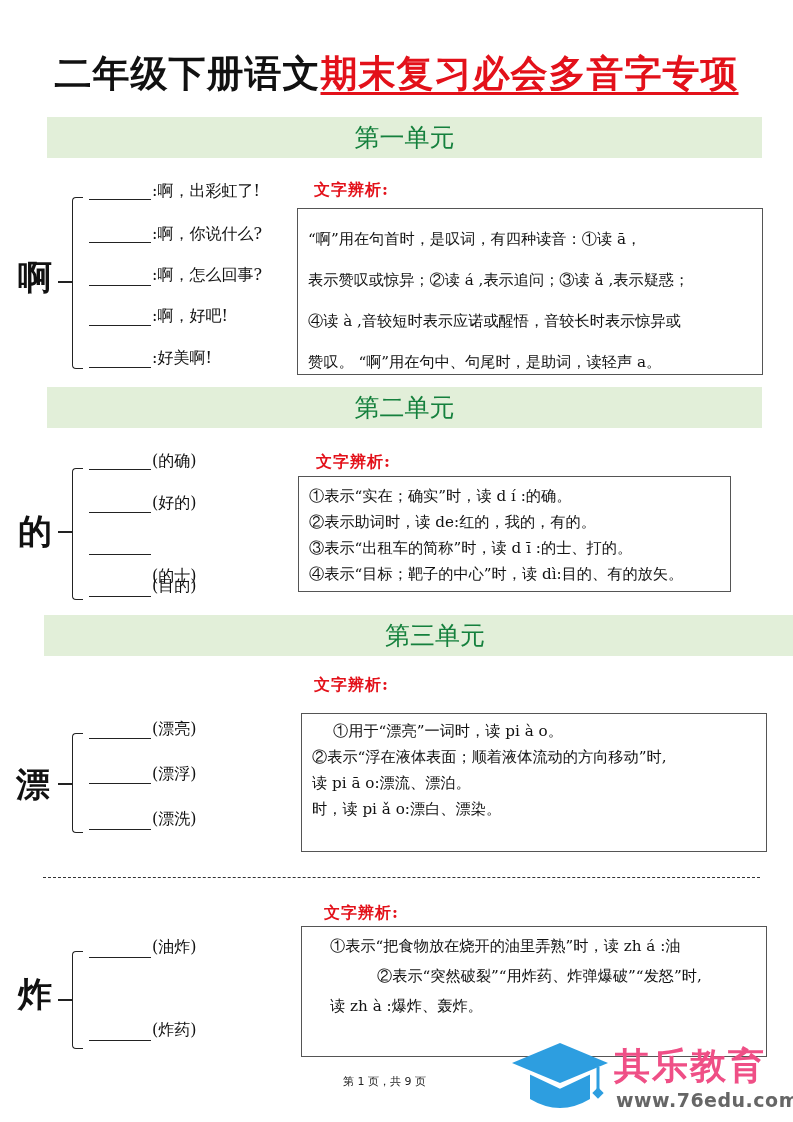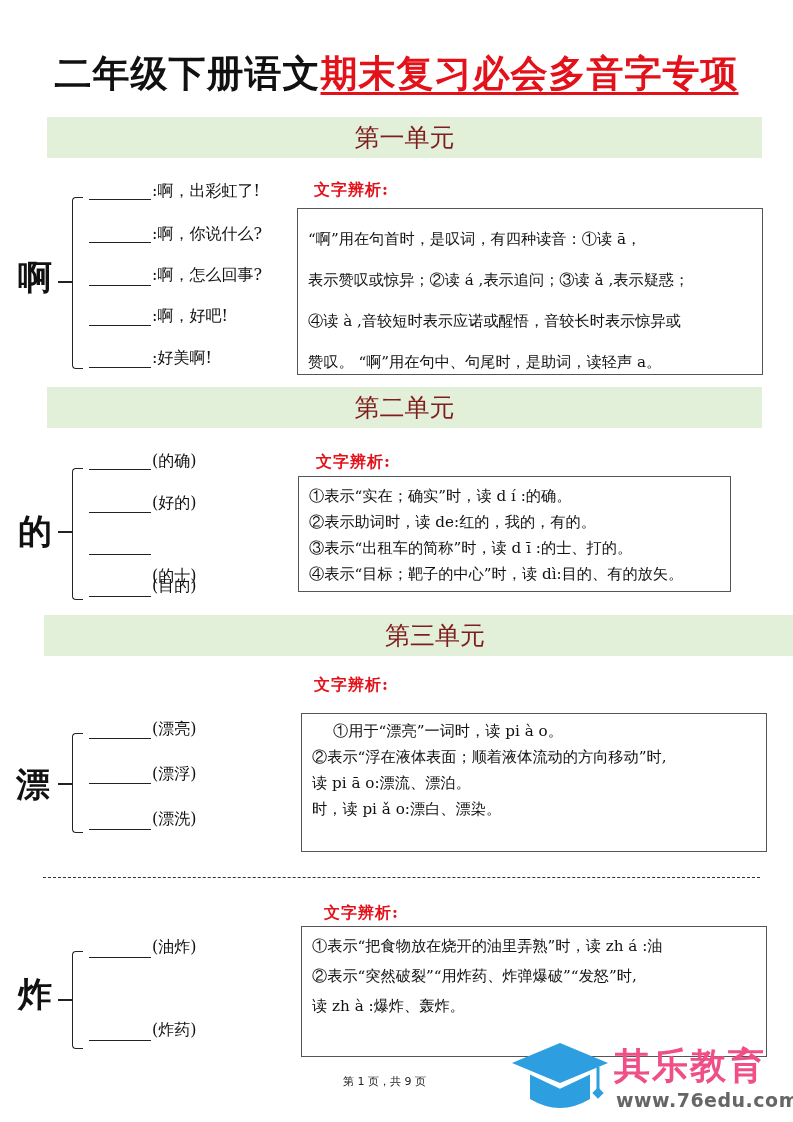--- a/index.html
+++ b/index.html
@@ -1,21 +1,21 @@
 <!DOCTYPE html>
 <html><head>
 <meta charset="utf-8">
 <style>
   html, body { margin:0; padding:0; background:#ffffff; }
   body { width:793px; height:1122px; position:relative; overflow:hidden;
          font-family: "DejaVu Serif", "Liberation Serif", serif; color:#111; }
   .abs { position:absolute; }
   .title { left:0; top:48px; width:793px; text-align:center; font-size:37px; font-weight:bold; letter-spacing:1px; white-space:nowrap; line-height:50px; }
   .title .t-red { color:#e3111a; text-decoration:underline; text-decoration-thickness:3px; text-underline-offset:6px; }
-  .band { background:#e2efd9; height:41px; text-align:center; font-size:25px; line-height:41px; color:#7f1d1d; }
+  .band { background:#e2efd9; height:41px; text-align:center; font-size:25px; line-height:41px; color:#15803d; }
   .bigchar { font-size:34px; font-weight:bold; line-height:40px; }
   .brace { border:1.5px solid #222; border-right:none; width:10px; border-radius:4px 0 0 4px; }
   .brace-tick { height:1.5px; background:#222; width:12px; }
   .blank { border-bottom:1.5px solid #222; width:62px; height:0; }
   .item { font-size:16px; line-height:20px; white-space:nowrap; }
   .analysis-label { color:#e3111a; font-size:16px; font-weight:bold; line-height:20px; letter-spacing:1px; }
   .box { border:1.2px solid #555; background:#fff; box-sizing:border-box; }
   .box .line { font-size:15.2px; white-space:nowrap; }
   .dash { border-top:1.5px dashed #333; height:0; }
   .footer { font-family:"DejaVu Sans", "Liberation Sans", sans-serif; font-size:11px; color:#222; }
@@ -101,23 +101,23 @@
 <div class="abs bigchar" style="left:18px; top:974px;">炸</div>
 <div class="abs brace-tick" style="left:58px; top:999px; width:14px;"></div>
 <div class="abs brace" style="left:72px; top:951px; height:96px;"></div>
 
 <div class="abs blank" style="left:89px; top:957px; width:62px;"></div>
 <div class="abs item" style="left:152px; top:937px;">(油炸)</div>
 <div class="abs blank" style="left:89px; top:1040px; width:62px;"></div>
 <div class="abs item" style="left:152px; top:1020px;">(炸药)</div>
 
 <div class="abs analysis-label" style="left:324px; top:903px;">文字辨析:</div>
-<div class="abs box" style="left:301px; top:926px; width:466px; height:131px; padding:4px 0 0 10px;">
+<div class="abs box" style="left:301px; top:926px; width:466px; height:131px; padding:4px 0 0 28px;">
   <div class="line" style="line-height:30px;">①表示“把食物放在烧开的油里弄熟”时，读 zh á :油</div>
-  <div class="line" style="line-height:30px;">②表示“突然破裂”“用炸药、炸弹爆破”“发怒”时,</div>
+  <div class="line" style="line-height:30px;margin-left:47px;">②表示“突然破裂”“用炸药、炸弹爆破”“发怒”时,</div>
   <div class="line" style="line-height:30px;">读 zh à :爆炸、轰炸。</div>
 </div>
 
 <div class="abs footer" style="left:343px; top:1074px;">第 1 页，共 9 页</div>
 
 <div class="abs" style="left:512px; top:1043px; width:96px; height:70px;">
   <svg width="96" height="70" viewBox="0 0 96 70">
     <polygon points="48,0 96,20 48,40 0,20" fill="#2d9ee0"></polygon>
     <path d="M18,30 L18,56 Q48,74 78,56 L78,30 L48,44 Z" fill="#2d9ee0"></path>
     <path d="M18,30 L48,44 L78,30" fill="none" stroke="#ffffff" stroke-width="3"></path>

